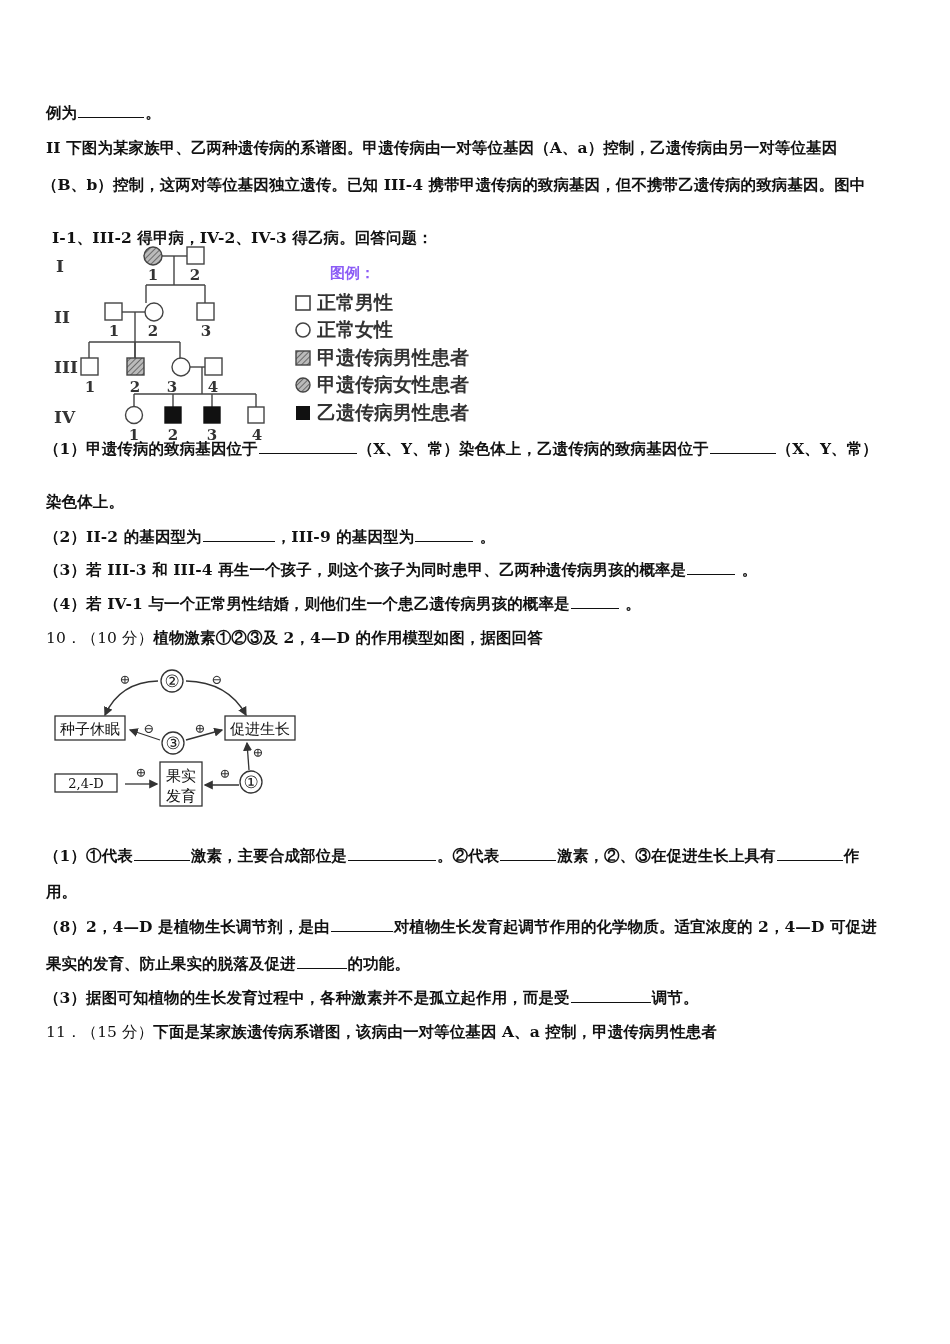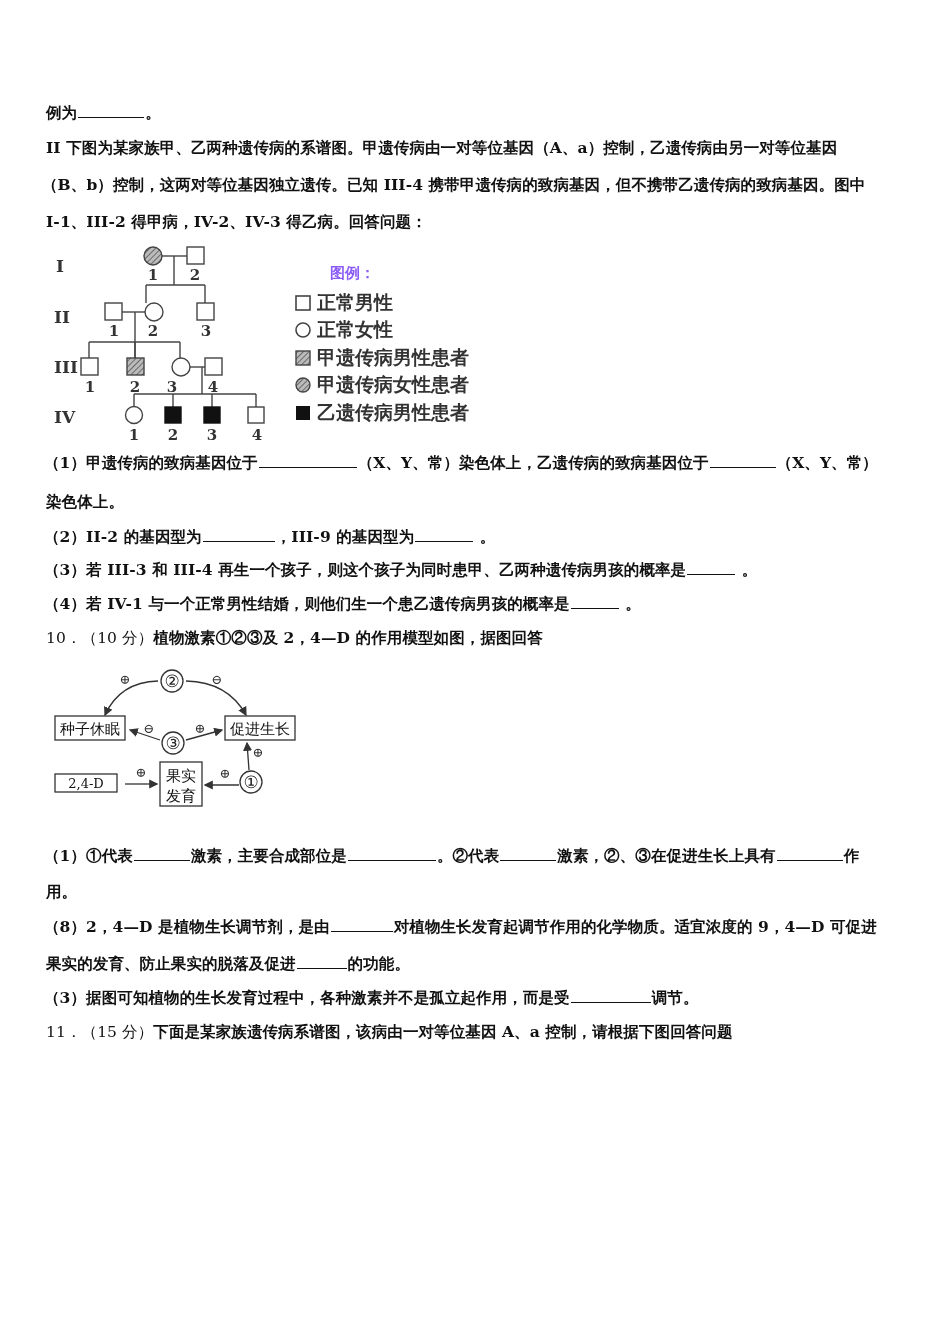--- a/index.html
+++ b/index.html
@@ -33,21 +33,21 @@
   </style>
 </head>
 <body>
 
 <div class="line" style="top:103px;">
   <span>例为</span><span class="blank" style="width:66px"></span><span>。</span>
 </div>
 
 <div class="line" style="top:138px;text-align:center;">II 下图为某家族甲、乙两种遗传病的系谱图。甲遗传病由一对等位基因（A、a）控制，乙遗传病由另一对等位基因</div>
 <div class="line" style="top:175px; left:42px;">（B、b）控制，这两对等位基因独立遗传。已知 III-4 携带甲遗传病的致病基因，但不携带乙遗传病的致病基因。图中</div>
-<div class="line" style="top:212px;">I-1、III-2 得甲病，IV-2、IV-3 得乙病。回答问题：</div>
+<div class="line" style="top:228px;margin-left:6px;">I-1、III-2 得甲病，IV-2、IV-3 得乙病。回答问题：</div>
 
 <svg class="pedigree" width="230" height="205" viewBox="0 0 230 205">
   <defs>
     <pattern id="hatch" patternUnits="userSpaceOnUse" width="4" height="4" patternTransform="rotate(45)">
       <rect width="4" height="4" fill="#bbbbbb"></rect>
       <line x1="0" y1="0" x2="0" y2="4" stroke="#555" stroke-width="1.6"></line>
     </pattern>
   </defs>
   <g stroke="#444" stroke-width="1.4" fill="none">
 
@@ -155,21 +155,21 @@
     <span>甲遗传病女性患者</span>
   </div>
   <div class="legend-row">
     <svg class="legend-sym" viewBox="0 0 18 18">
         <rect x="2" y="2" width="14" height="14" fill="#111"></rect>
       </svg>
     <span>乙遗传病男性患者</span>
   </div>
 </div>
 
-<div class="line" style="top:453px; left:44px;">
+<div class="line" style="top:439px; left:44px;">
   <span>（1）甲遗传病的致病基因位于</span><span class="blank" style="width:98px"></span><span>（X、Y、常）染色体上，乙遗传病的致病基因位于</span><span class="blank" style="width:66px"></span><span>（X、Y、常）</span>
 </div>
 <div class="line" style="top:492px;">染色体上。</div>
 
 <div class="line" style="top:527px; left:44px;">
   <span>（2）II-2 的基因型为</span><span class="blank" style="width:72px"></span><span>，III-9 的基因型为</span><span class="blank" style="width:58px"></span><span> 。</span>
 </div>
 
 <div class="line" style="top:560px; left:44px;">
   <span>（3）若 III-3 和 III-4 再生一个孩子，则这个孩子为同时患甲、乙两种遗传病男孩的概率是</span><span class="blank" style="width:48px"></span><span> 。</span>
@@ -233,25 +233,25 @@
     <text x="91" y="113">⊕</text>
   </g>
 </svg>
 
 <div class="line" style="top:846px; left:44px;">
   <span>（1）①代表</span><span class="blank" style="width:56px"></span><span>激素，主要合成部位是</span><span class="blank" style="width:88px"></span><span>。②代表</span><span class="blank" style="width:56px"></span><span>激素，②、③在促进生长上具有</span><span class="blank" style="width:66px"></span><span>作</span>
 </div>
 <div class="line" style="top:882px;">用。</div>
 
 <div class="line" style="top:917px; left:44px;">
-  <span>（8）2，4—D 是植物生长调节剂，是由</span><span class="blank" style="width:62px"></span><span>对植物生长发育起调节作用的化学物质。适宜浓度的 9，4—D 可促进</span>
+  <span>（8）2，4—D 是植物生长调节剂，是由</span><span class="blank" style="width:62px"></span><span>对植物生长发育起调节作用的化学物质。适宜浓度的 2，4—D 可促进</span>
 </div>
 <div class="line" style="top:954px;">
   <span>果实的发育、防止果实的脱落及促进</span><span class="blank" style="width:50px"></span><span>的功能。</span>
 </div>
 
 <div class="line" style="top:988px; left:44px;">
   <span>（3）据图可知植物的生长发育过程中，各种激素并不是孤立起作用，而是受</span><span class="blank" style="width:80px"></span><span>调节。</span>
 </div>
 
 <div class="line" style="top:1022px;">
-  <span class="qnum">11．</span><span class="qnum">（15 分）</span><span>下面是某家族遗传病系谱图，该病由一对等位基因 A、a 控制，请根据下图回答问题</span>
+  <span class="qnum">11．</span><span class="qnum">（15 分）</span><span>下面是某家族遗传病系谱图，该病由一对等位基因 A、a 控制，甲遗传病男性患者</span>
 </div>
 
 </body></html>

